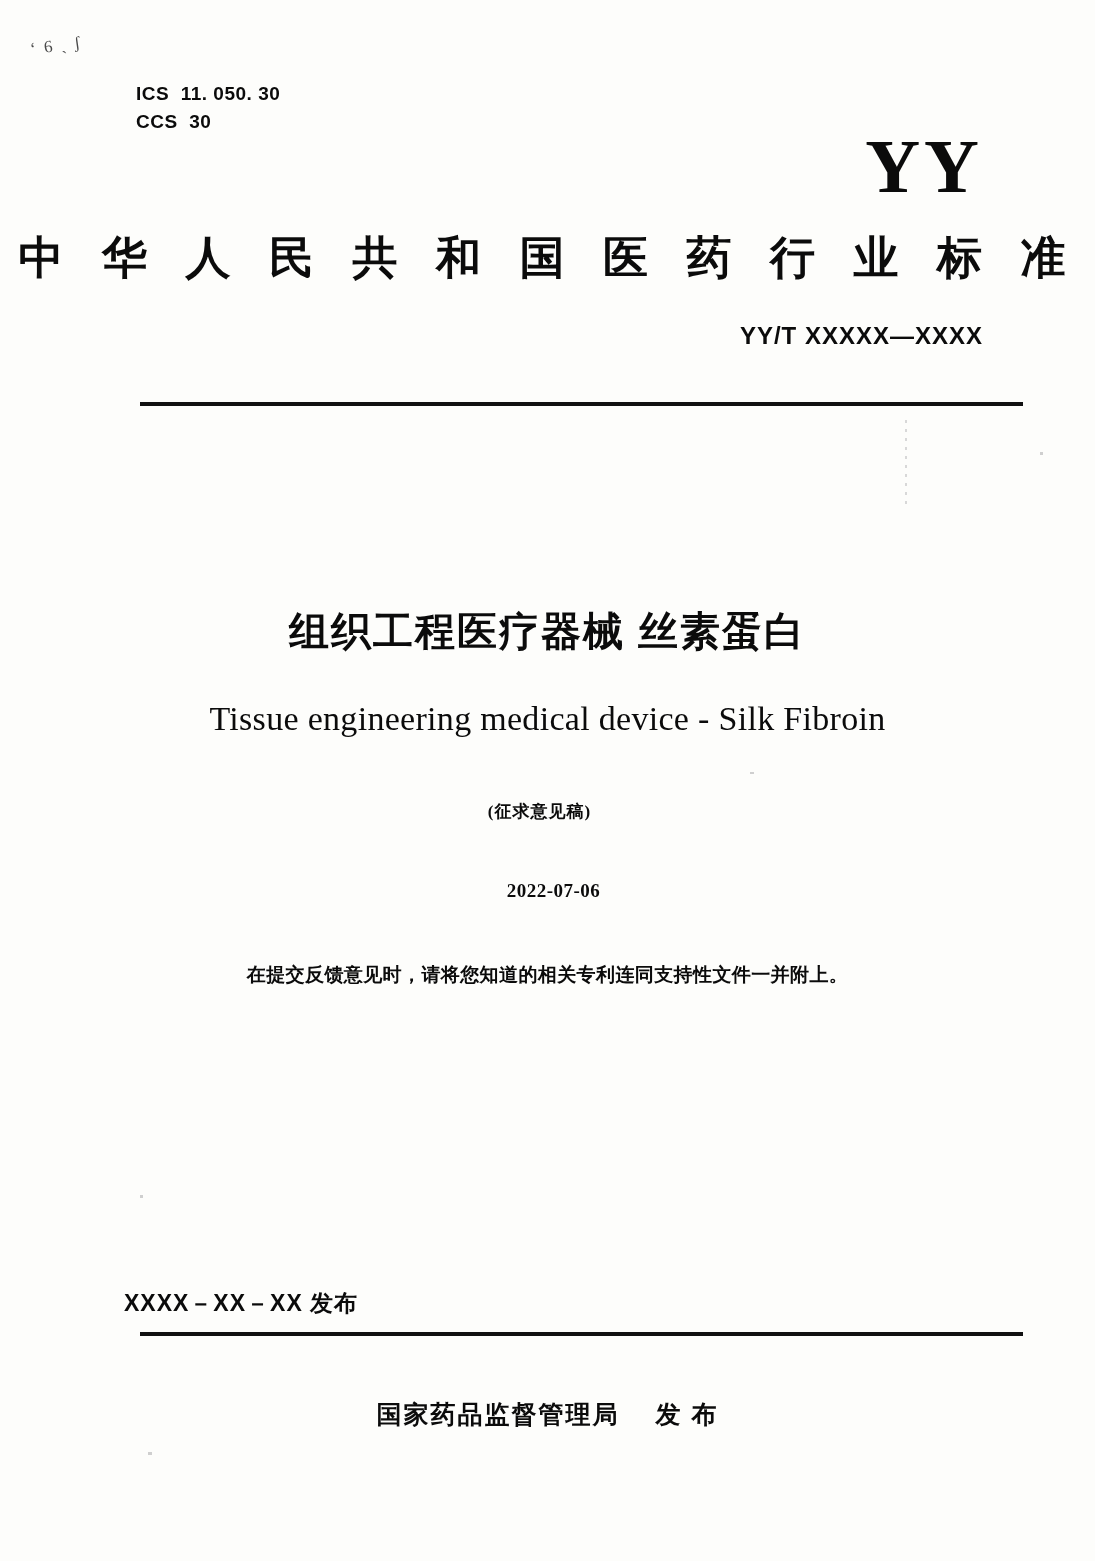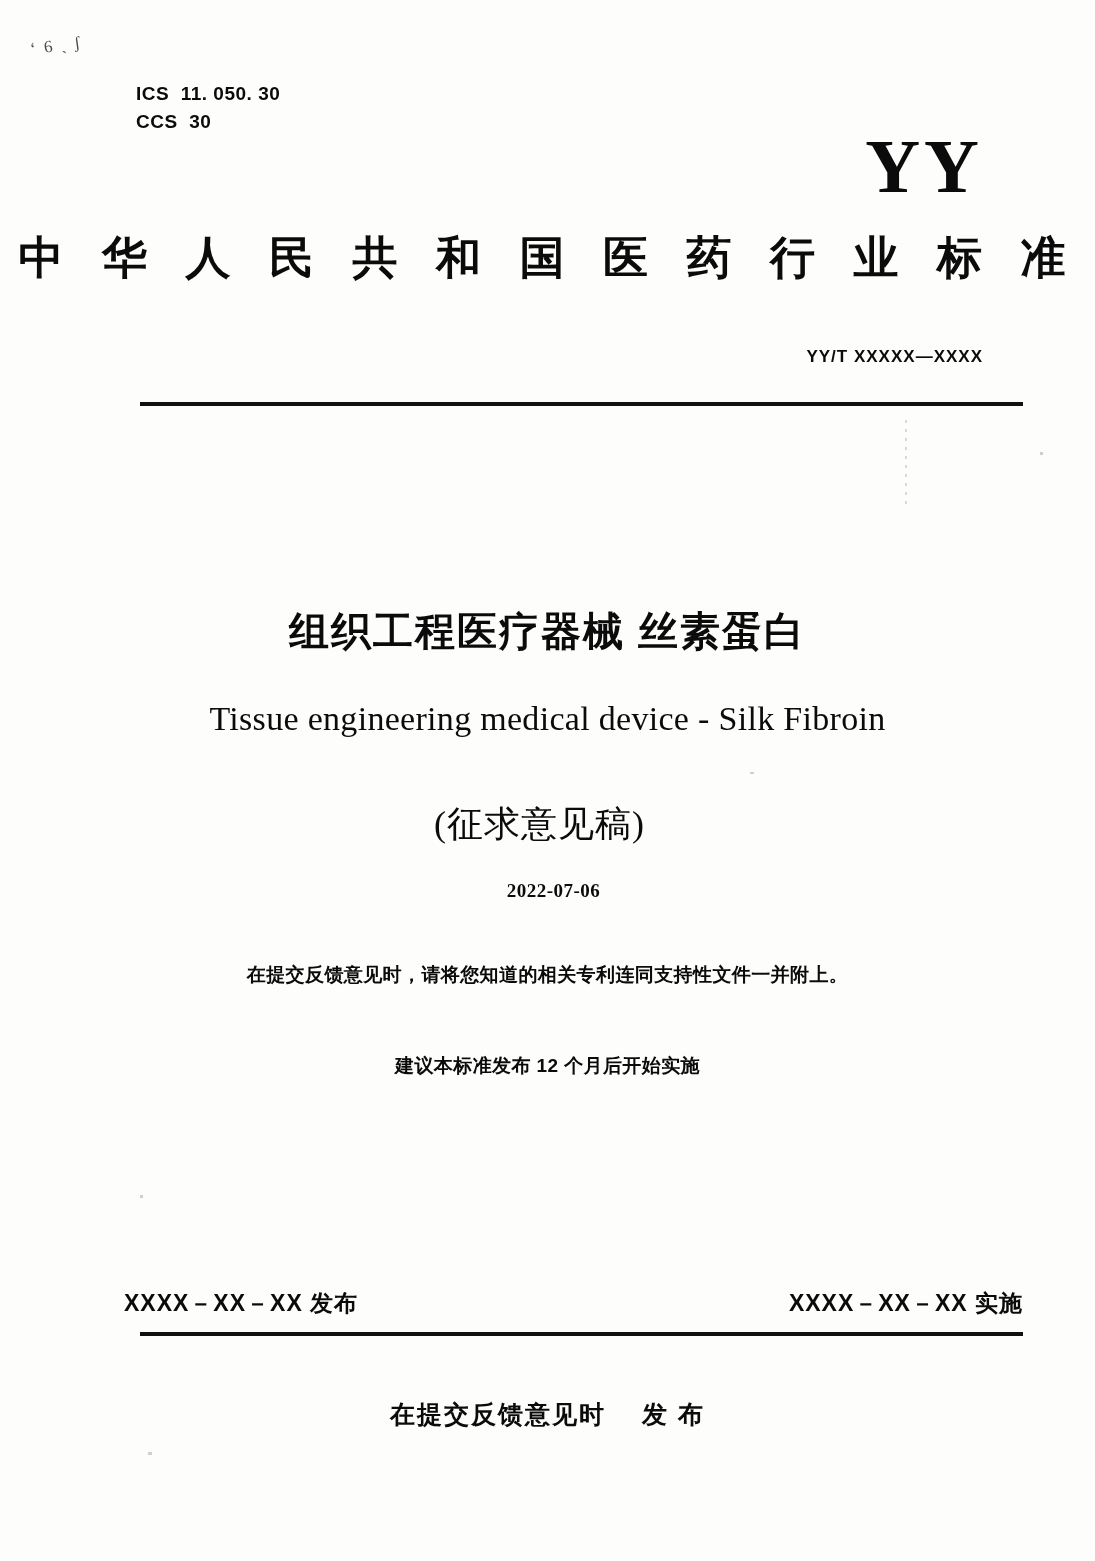--- a/index.html
+++ b/index.html
@@ -64,23 +64,22 @@
     padding-left: 2px;
     white-space: nowrap;
   }
 
   .std-number {
     position: absolute;
     right: 112px;
     top: 322px;
     font-family: "Liberation Sans", sans-serif;
     font-weight: bold;
-    font-size: 17px;
+    font-size: 24px;
     letter-spacing: 1px;
-    margin-top: 25px;
   }
 
   .rule-top {
     position: absolute;
     left: 140px;
     right: 72px;
     top: 402px;
     height: 4px;
     background: #111;
   }
@@ -105,22 +104,23 @@
     font-size: 34px;
     letter-spacing: 0.3px;
   }
 
   .draft-note {
     position: absolute;
     left: 0; right: 16px;
     top: 800px;
     text-align: center;
     font-family: "Liberation Serif", serif;
-    font-size: 36px;
+    font-size: 17px;
     letter-spacing: 1px;
+    font-weight: bold;
   }
 
   .date-line {
     position: absolute;
     left: 12px; right: 0;
     top: 880px;
     text-align: center;
     font-family: "Liberation Serif", serif;
     font-weight: bold;
     font-size: 19px;
@@ -223,26 +223,24 @@
   <div class="main-title">组织工程医疗器械 丝素蛋白</div>
 
   <div class="en-title">Tissue engineering medical device - Silk Fibroin</div>
 
   <div class="draft-note">(征求意见稿)</div>
 
   <div class="date-line">2022-07-06</div>
 
   <div class="patent-note">在提交反馈意见时，请将您知道的相关专利连同支持性文件一并附上。</div>
 
-  <div class="impl-note">建议本标准发布 12 个月后开始实施</div>
 
   <div class="footer-dates">
     <span>XXXX－XX－XX 发布</span>
-    <span>XXXX－XX－XX 实施</span>
   </div>
 
   <div class="rule-bottom"></div>
 
   <div class="issuer">
-    <span>在提交反馈意见时</span><span class="gap"></span><span>发  布</span>
+    <span>国家药品监督管理局</span><span class="gap"></span><span>发  布</span>
   </div>
 
 </div>
 
 </body></html>

